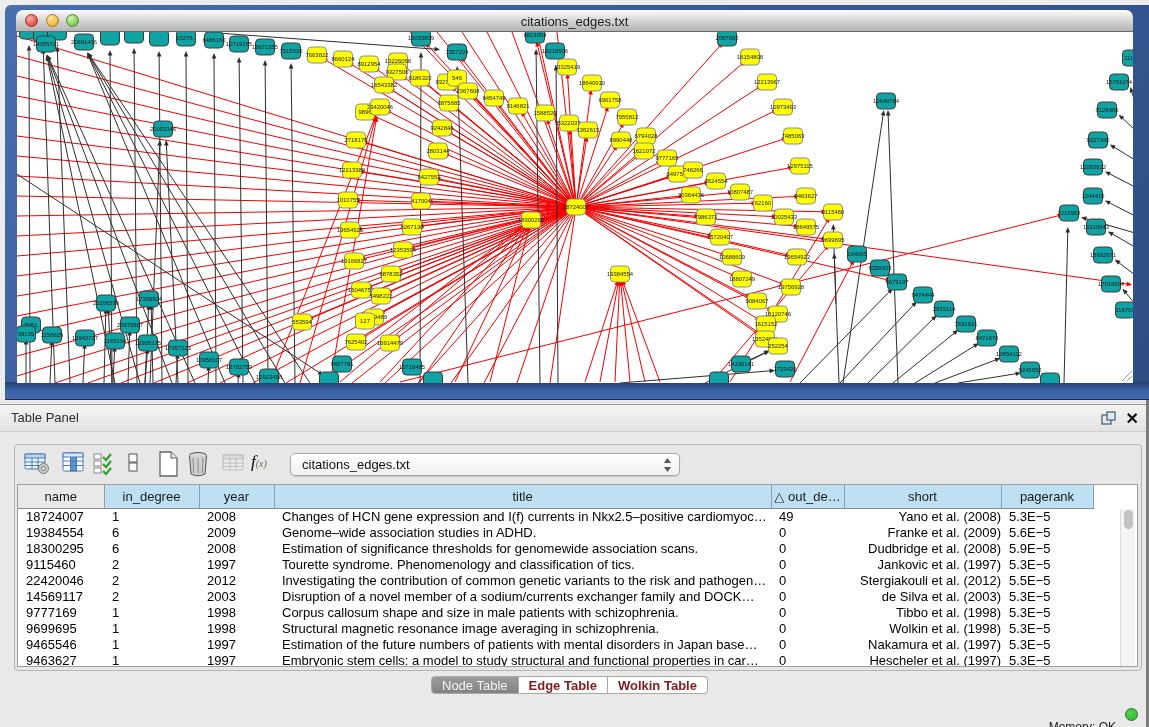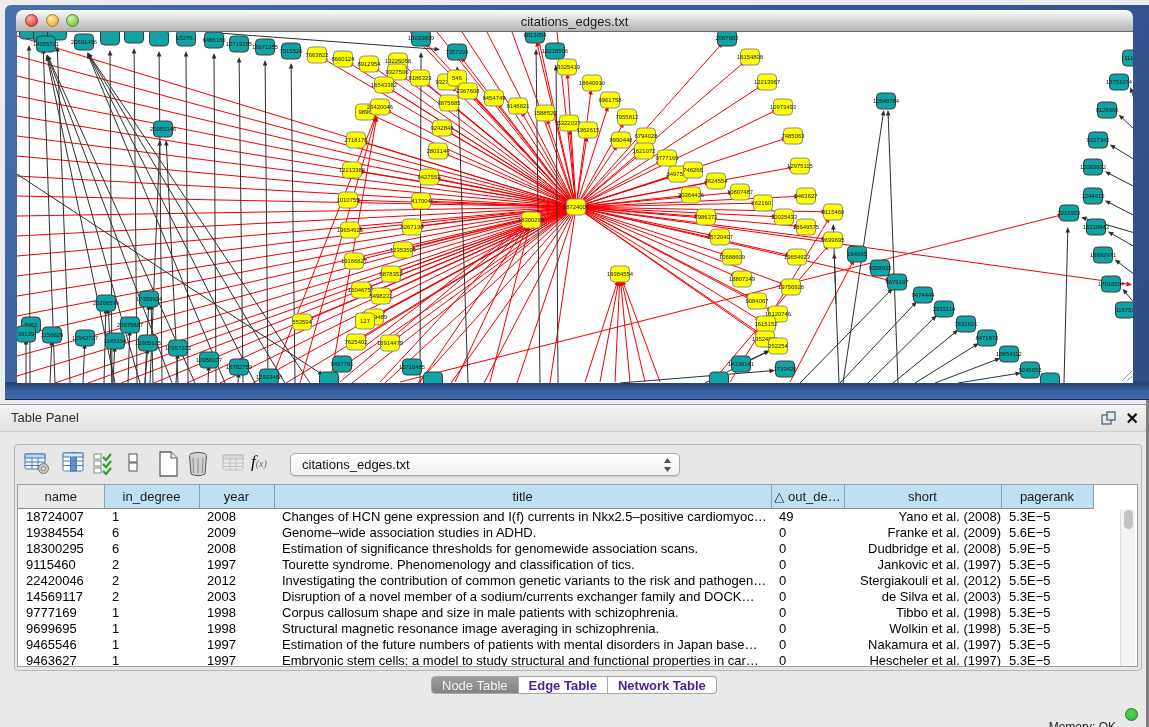--- a/index.html
+++ b/index.html
@@ -33,21 +33,21 @@
 th{height:23px;font-weight:normal;font-size:13px;color:#1a1a1a;background:#bfe0f2;
  border-right:1px solid #7fa2b5;border-bottom:1px solid #8a8a8a;overflow:hidden;white-space:nowrap}
 th.c-name{background:#e9e9e9;border-right:1px solid #9e9e9e}
 td{height:16px;color:#000;overflow:hidden;white-space:nowrap;padding:0 2px 0 8px}
 .c-name{width:86px}.c-deg{width:95px}.c-year{width:75px}.c-title{width:497px}
 .c-out{width:73px}.c-short{width:157px;text-align:center}.c-pr{width:92px}
 td.c-short{text-align:right;padding:0}
 #scrollbar{position:absolute;right:2px;top:24px;width:15px;height:157px;background:#f4f4f4;border-left:1px solid #ddd}
 #thumb{position:absolute;left:3px;top:1px;width:9px;height:19px;background:#c2c2c2;border-radius:5px}
 #tabs{position:absolute;left:431px;top:276px;height:18px;display:flex;font-size:13px;font-weight:bold}
-.tab{height:18px;line-height:17px;padding:0 10px;background:#fff;border:1px solid #a8a8a8;border-left:none;color:#4c1d95}
+.tab{height:18px;line-height:17px;padding:0 10px;background:#fff;border:1px solid #a8a8a8;border-left:none;color:#7f1d1d}
 .tab.first{border-left:1px solid #a8a8a8;border-radius:4px 0 0 4px;
  background:linear-gradient(#9c9c9c,#838383);color:#f4f4f4;font-weight:normal}
 .tab.last{border-radius:0 4px 4px 0}
 #memory{position:absolute;right:33px;top:320px;font-size:12px;color:#1a1a1a}
 #memdot{position:absolute;right:11px;top:308px;width:13px;height:13px;border-radius:50%;
  background:radial-gradient(circle at 40% 35%,#52d452,#2eb82e);border:1.4px solid #2b6e2b}
 </style></head><body>
 <div id="app">
   <div id="netwin">
     <div id="titlebar">
@@ -858,18 +858,18 @@
         </tbody>
           </table>
         <div id="scrollbar">
             <div id="thumb"></div>
           </div>
       </div>
     </div>
     <div id="tabs">
       <div class="tab first">Node Table</div>
       <div class="tab">Edge Table</div>
-      <div class="tab last">Network Table</div>
+      <div class="tab last">Wolkin Table</div>
     </div>
     <span id="memory">Memory: OK</span>
     <div id="memdot"></div>
     <div style="position:absolute;right:0;top:0;width:3px;height:327px;background:#7d7d7d"></div>
   </div>
 </div>
 </body></html>

